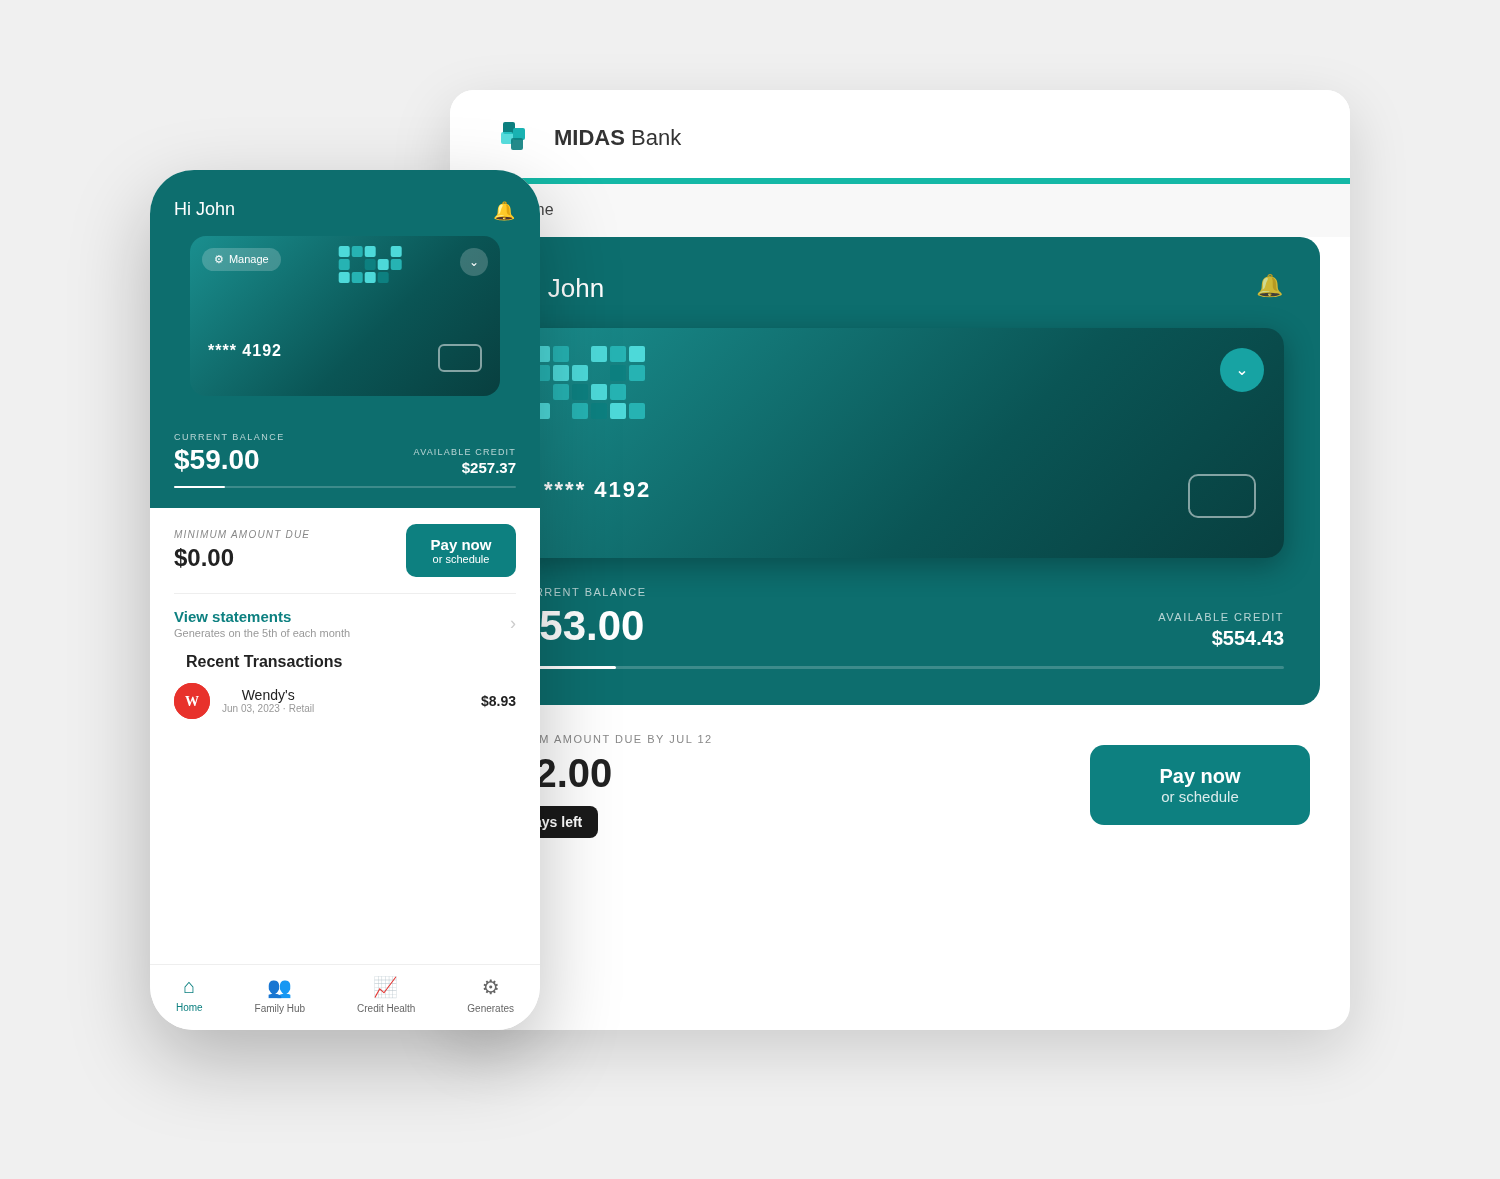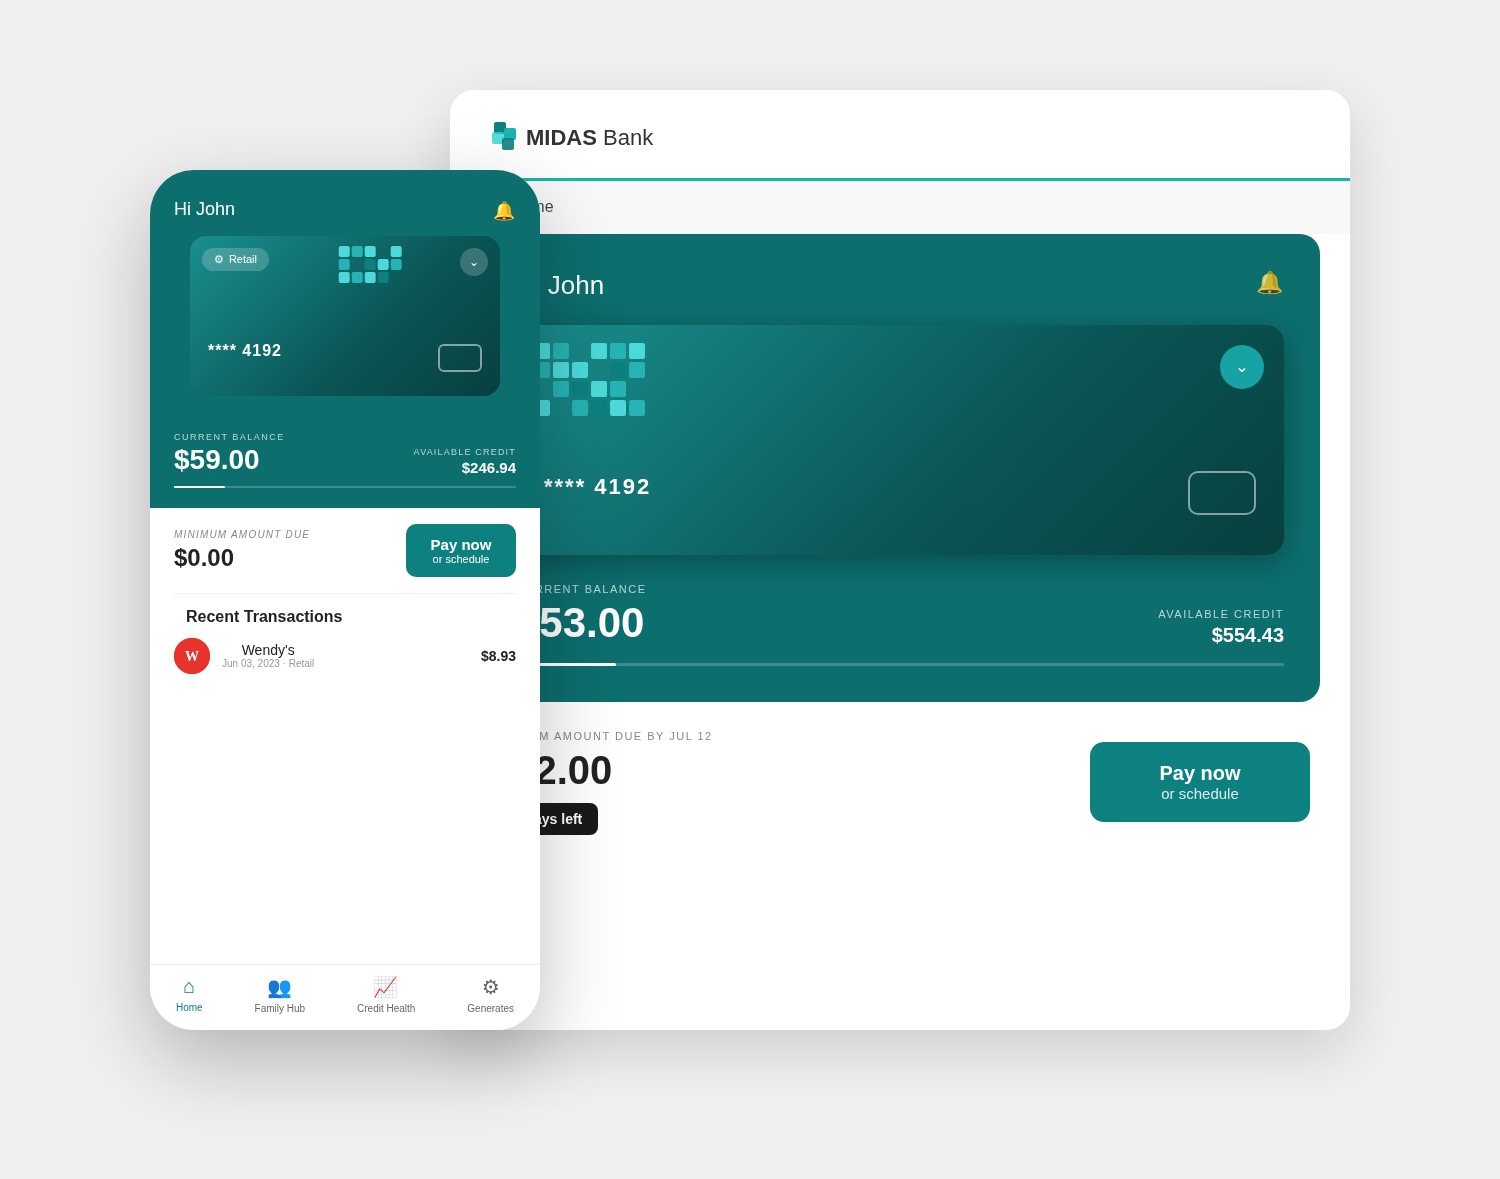--- a/index.html
+++ b/index.html
@@ -27,26 +27,26 @@
       top: 0;
       width: 900px;
       height: 940px;
       background: white;
       border-radius: 24px;
       box-shadow: 0 20px 60px rgba(0,0,0,0.15);
       overflow: hidden;
     }
 
     .desktop-header {
-      padding: 28px 36px 20px;
+      padding: 28px 45px 20px;
       background: white;
       display: flex;
       align-items: center;
-      gap: 0;
-      border-bottom: 3px solid #14b8a6;
+      gap: 19px;
+      border-bottom: 6px solid #14b8a6;
     }
 
     .logo-icon {
       width: 40px;
       height: 40px;
     }
 
     .logo-text {
       font-size: 22px;
       font-weight: 400;
@@ -696,40 +696,40 @@
 
           <div class="pixel p-teal-light"></div>
           <div class="pixel p-teal-mid"></div>
           <div class="pixel p-teal-light"></div>
           <div class="pixel p-teal-dark"></div>
           <div class="pixel p-transparent"></div>
         </div>
 
         <div class="mobile-manage-btn">
           <span>⚙</span>
-          <span>Retail</span>
+          <span>Manage</span>
         </div>
 
         <div class="mobile-dropdown-btn">⌄</div>
 
         <div class="mobile-card-number">**** 4192</div>
 
         <div class="mobile-card-chip"></div>
       </div>
     </div>
 
     <div class="mobile-balance-bg">
       <div class="mobile-balance-row">
         <div>
           <div class="mobile-balance-label">CURRENT BALANCE</div>
           <div class="mobile-balance-amount">$59.00</div>
         </div>
         <div class="mobile-available-credit">
           <div class="mobile-avail-label">AVAILABLE CREDIT</div>
-          <div class="mobile-avail-amount">$246.94</div>
+          <div class="mobile-avail-amount">$257.37</div>
         </div>
       </div>
       <div class="mobile-progress-bar">
         <div class="mobile-progress-fill"></div>
       </div>
     </div>
 
     <div class="mobile-white-content">
       <div class="mobile-min-due-row">
         <div>
@@ -737,20 +737,27 @@
           <div class="mobile-min-due-amount">$0.00</div>
         </div>
         <button class="mobile-pay-now-btn">
           <span>Pay now</span>
           <span class="or-schedule-mobile">or schedule</span>
         </button>
       </div>
 
       <div class="mobile-divider"></div>
 
+      <div class="mobile-view-statements">
+        <div>
+          <div class="view-statements-link">View statements</div>
+          <div class="view-statements-sub">Generates on the 5th of each month</div>
+        </div>
+        <span style="color:#ccc;font-size:18px;">›</span>
+      </div>
 
       <div class="mobile-transactions-title">Recent Transactions</div>
 
       <div class="transaction-item">
         <div class="transaction-logo">
           <svg width="36" height="36" viewBox="0 0 36 36">
             <circle cx="18" cy="18" r="18" fill="#e8322c"></circle>
             <text x="18" y="23" text-anchor="middle" fill="white" font-size="14" font-weight="bold" font-family="serif">W</text>
           </svg>
         </div>

